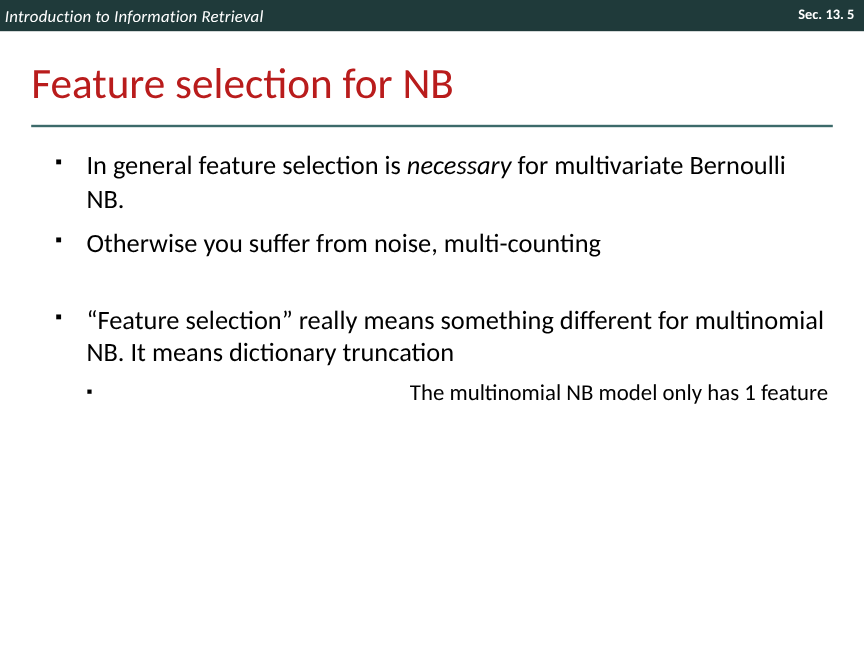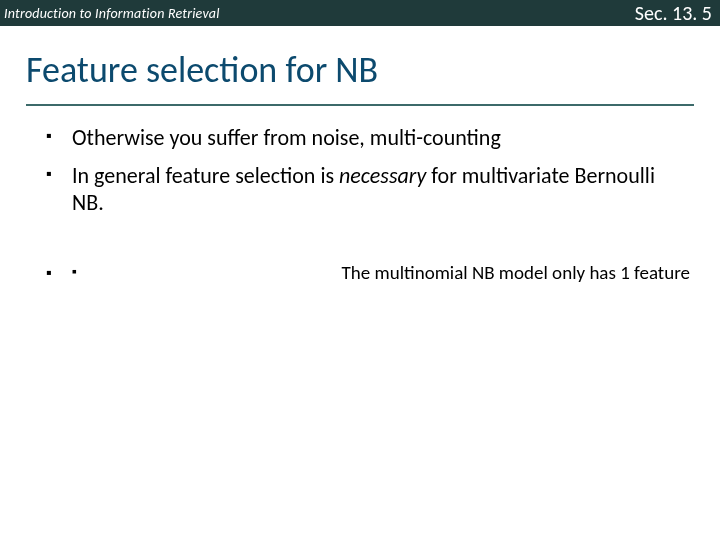--- a/index.html
+++ b/index.html
@@ -1,22 +1,22 @@
 <!DOCTYPE html>
 <html><head>
 <meta charset="utf-8">
 <style>
   * { margin: 0; padding: 0; box-sizing: border-box; }
   html, body { width: 720px; height: 540px; background: #fff; font-family: Calibri, "Segoe UI", Arial, sans-serif; color: #000; }
   .slide { width: 720px; height: 540px; position: relative; border-radius: 24px; }
   .hdr { background: #1f3a3a; color: #fff; height: 26px; display: flex; justify-content: space-between; align-items: center; padding: 0 8px 0 4px; }
   .hdr-left { font-style: italic; font-size: 14px; letter-spacing: 0.2px; }
-  .hdr-right { font-size: 20px; }
+  .hdr-right { font-size: 12px; font-weight: bold; }
   .title-wrap { padding: 22px 26px 6px 26px; }
-  .title { font-size: 36px; font-weight: 400; color: #0c4a6e; }
+  .title { font-size: 36px; font-weight: 400; color: #b91c1c; }
   .rule { border: 0; border-top: 2px solid #3c6a6a; margin: 6px 26px 0 26px; }
   .body { padding: 18px 30px 0 46px; font-size: 22px; line-height: 1.25; }
   ul.lvl1 { list-style: none; }
   ul.lvl1 > li { position: relative; padding-left: 26px; margin-bottom: 10px; }
   ul.lvl1 > li::before { content: "▪"; position: absolute; left: 0; top: 2px; font-size: 16px; color: #000; }
   ul.lvl2 { list-style: none; margin-top: 8px; text-align: right; }
   ul.lvl2 > li { position: relative; padding-left: 26px; font-size: 19px; margin-bottom: 8px; }
   ul.lvl2 > li::before { content: "▪"; position: absolute; left: 0; top: 2px; font-size: 14px; color: #000; }
   .gap { height: 26px; }
   .ital { font-style: italic; }
@@ -31,29 +31,30 @@
   </div>
 
   <div class="title-wrap">
     <h1 class="title">Feature selection for NB</h1>
   </div>
   <hr class="rule">
 
   <div class="body">
     <ul class="lvl1">
       <li>
-        <span>Otherwise you suffer from noise, multi-counting</span>
+        <span>In general feature selection is </span><span class="ital">necessary</span><span> for multivariate Bernoulli NB.</span>
       </li>
       <li>
-        <span>In general feature selection is </span><span class="ital">necessary</span><span> for multivariate Bernoulli NB.</span>
+        <span>Otherwise you suffer from noise, multi-counting</span>
       </li>
     </ul>
     <div class="gap"></div>
     <ul class="lvl1">
       <li>
+        <span>“Feature selection” really means something different for multinomial NB.  It means dictionary truncation</span>
         <ul class="lvl2">
           <li>
             <span>The multinomial NB model only has 1 feature</span>
           </li>
         </ul>
       </li>
     </ul>
   </div>
 </div>
 

